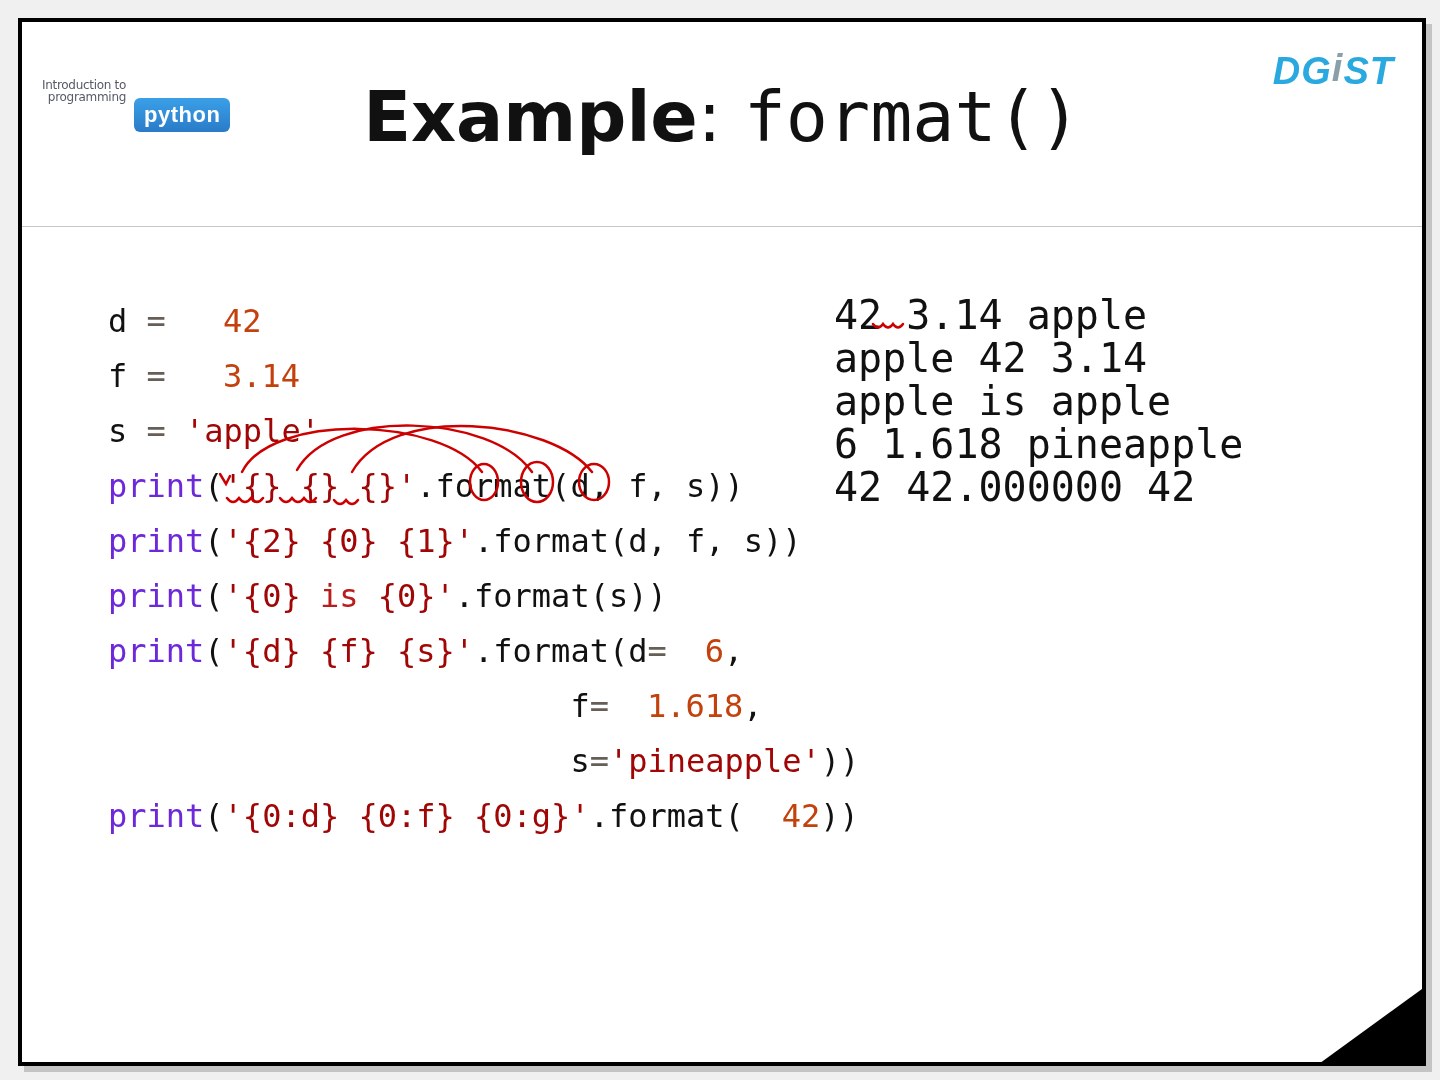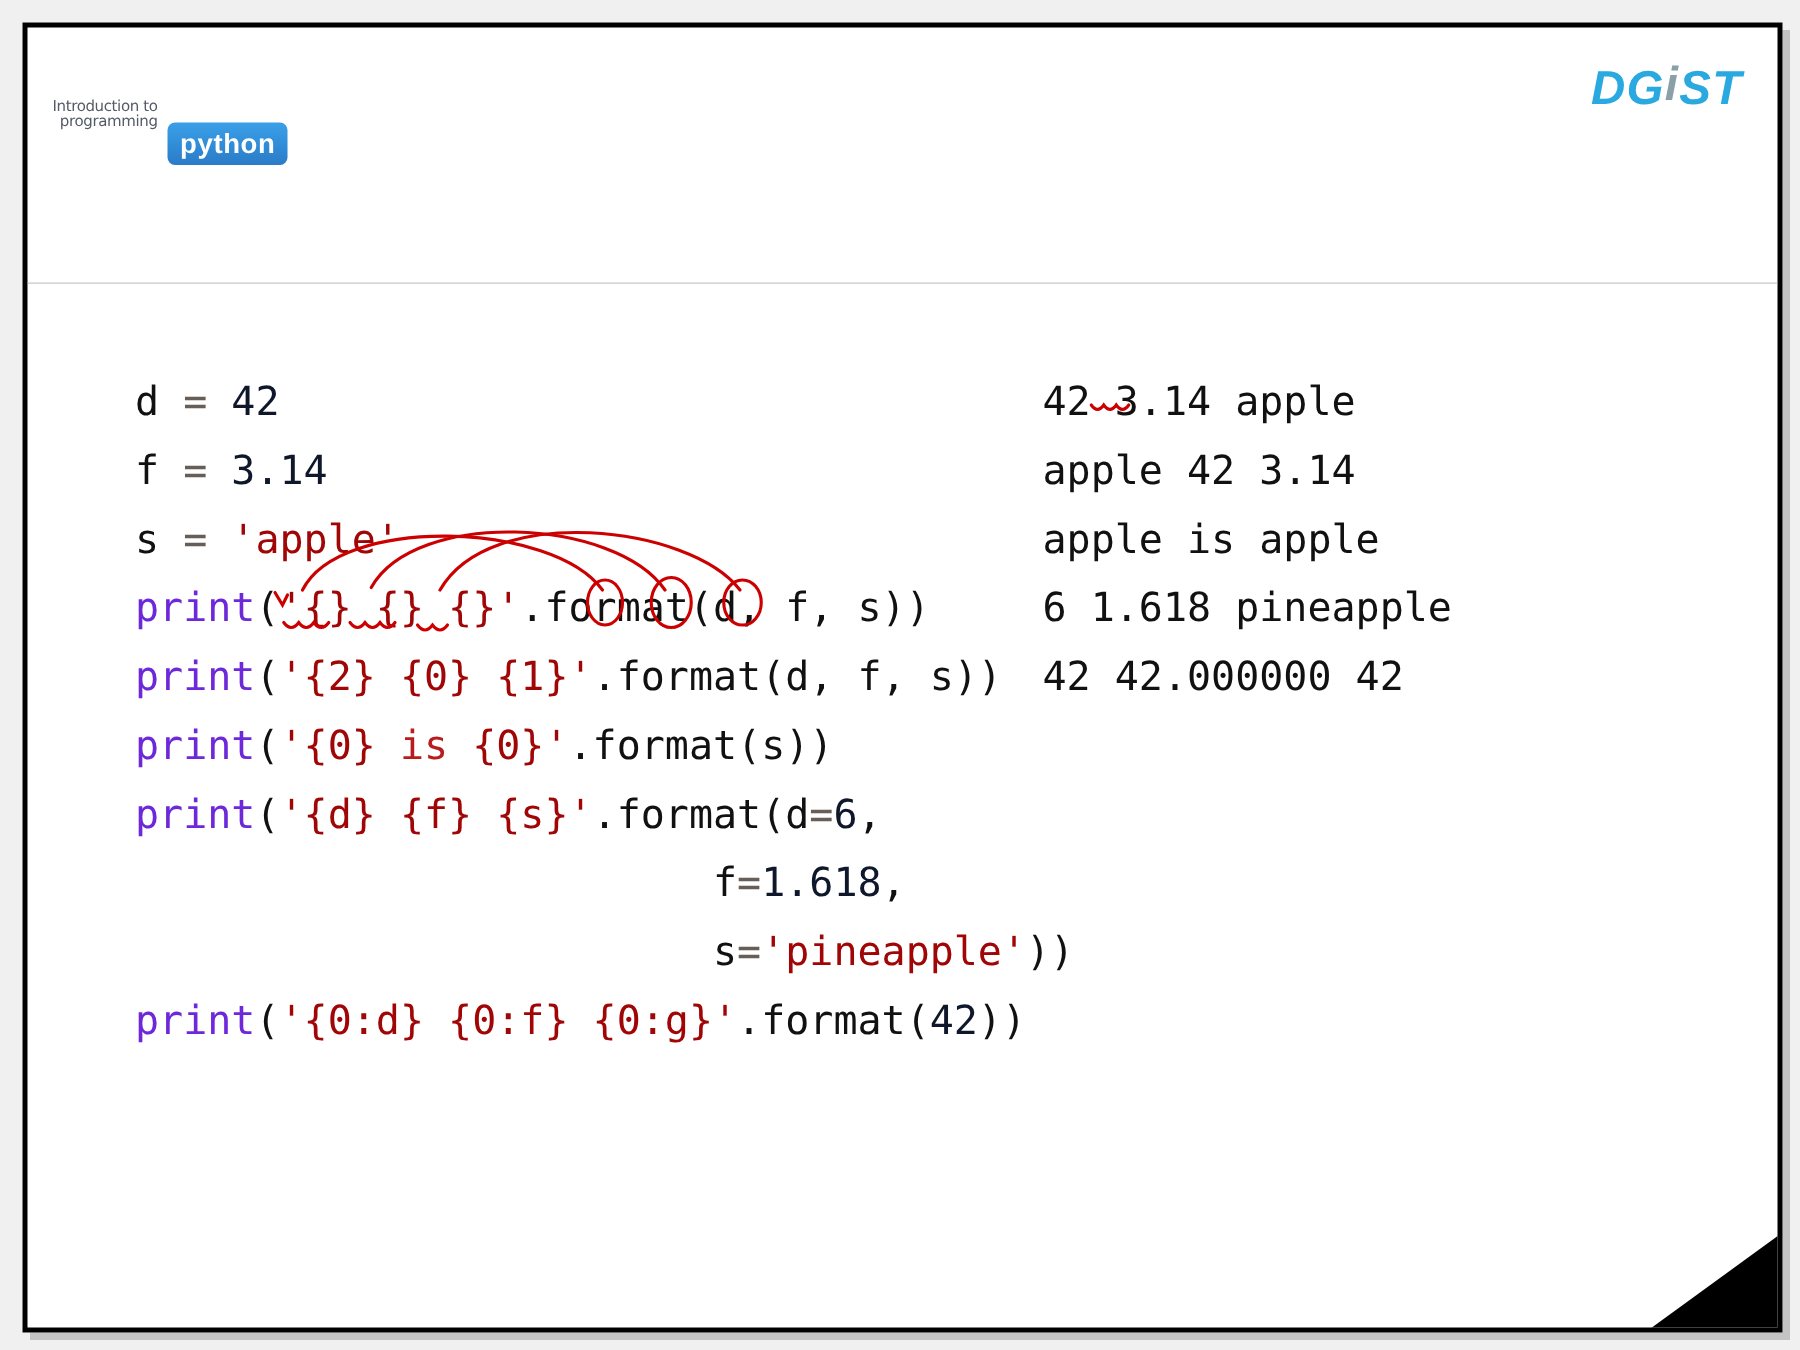--- a/index.html
+++ b/index.html
@@ -108,28 +108,28 @@
     line-height: 55px;
     color: #111;
     white-space: pre;
   }
 
   .output-area {
     position: absolute;
     left: 812px;
     top: 272px;
     font-family: "DejaVu Sans Mono", "Lucida Console", Consolas, monospace;
-    font-size: 32px;
-    line-height: 55px;
+    font-size: 40px;
+    line-height: 43px;
     color: #111;
     white-space: pre;
   }
 
   .op  { color: #675f57; }   
-  .num { color: #0f172a; }   
+  .num { color: #c2410c; margin-left: 38px; }   
   .str { color: #a00606; }   
   .kw  { color: #b91c1c; }   
   .fn  { color: #6d28d9; }      
   .name{ color: #111; }
 
   
   .annot {
     position: absolute;
     pointer-events: none;
   }
@@ -156,20 +156,23 @@
         <div>Introduction to</div>
         <div>programming</div>
       </div>
       <div class="python-badge">python</div>
     </div>
 
     <div class="logo-right">
       <span class="d1">D</span><span class="d2">G</span><span class="i">i</span><span class="s">S</span><span class="t">T</span>
     </div>
 
+    <div class="title">
+      <span class="bold">Example</span><span>: </span><span class="mono">format()</span>
+    </div>
 
     <div class="divider"></div>
 
     <div class="code-area"><span><span class="name">d </span><span class="op">=</span><span> </span><span class="num">42</span></span>
 <span><span class="name">f </span><span class="op">=</span><span> </span><span class="num">3.14</span></span>
 <span><span class="name">s </span><span class="op">=</span><span> </span><span class="str">'apple'</span></span>
 <span><span class="fn">print</span><span>(</span><span class="str">'{} {} {}'</span><span>.format(</span><span>d, f, s</span><span>))</span></span>
 <span><span class="fn">print</span><span>(</span><span class="str">'{2} {0} {1}'</span><span>.format(</span><span>d, f, s</span><span>))</span></span>
 <span><span class="fn">print</span><span>(</span><span class="str">'{0} </span><span class="kw">is</span><span class="str"> {0}'</span><span>.format(</span><span>s</span><span>))</span></span>
 <span><span class="fn">print</span><span>(</span><span class="str">'{d} {f} {s}'</span><span>.format(</span><span>d</span><span class="op">=</span><span class="num">6</span><span>,</span></span>

